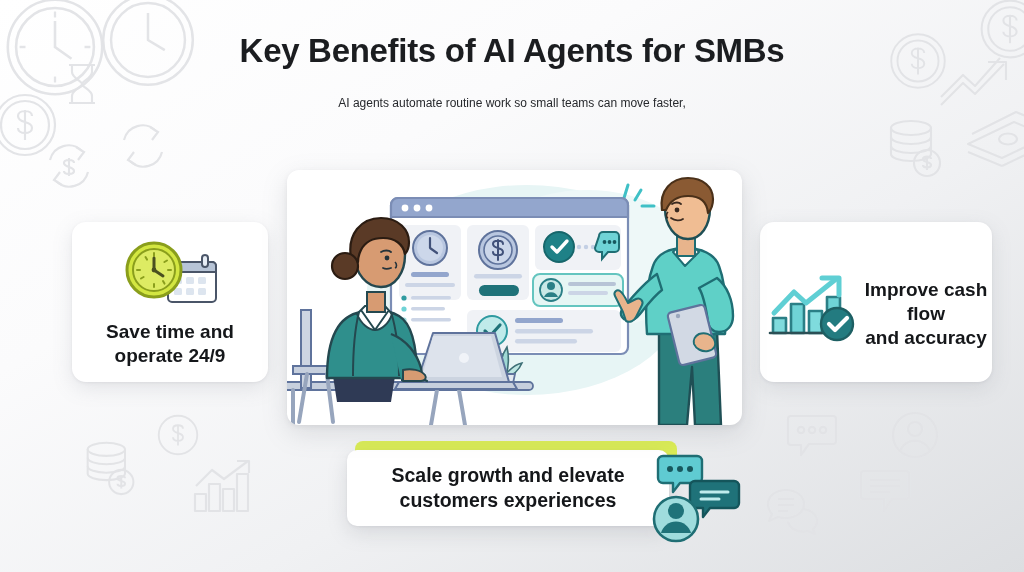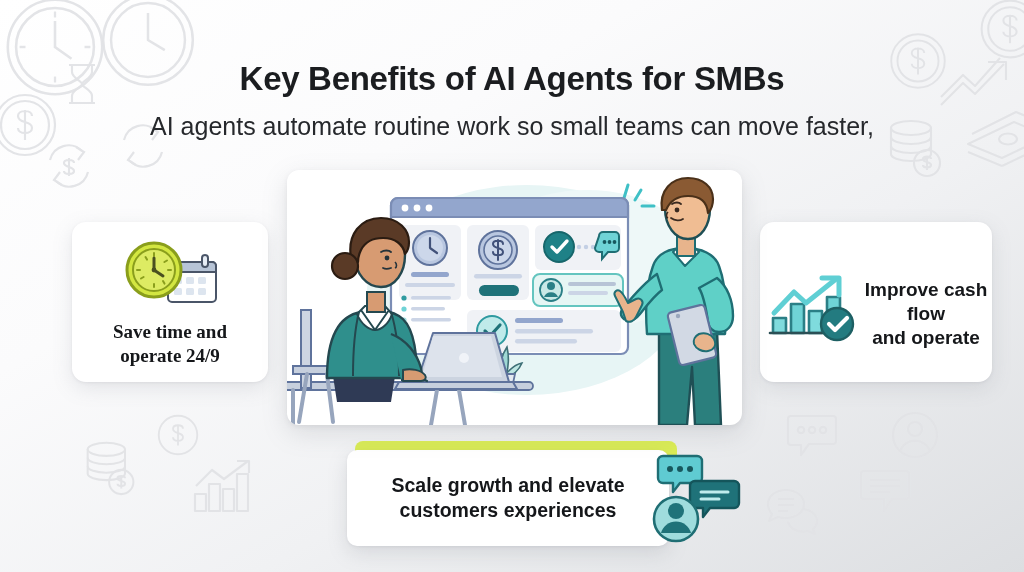--- a/index.html
+++ b/index.html
@@ -21,62 +21,62 @@
     color: #e2e3e6;
     opacity: .95;
     pointer-events: none;
   }
   .wm svg { display: block; }
 
   
   .header { position: absolute; left: 0; right: 0; top: 32px; text-align: center; z-index: 5; }
   .title {
     font-size: 33px; font-weight: bold; color: #1b1d20;
-    letter-spacing: -0.3px; line-height: 1.15; margin-top: 28px;
+    letter-spacing: -0.3px; line-height: 1.15;
   }
   .subtitle {
-    margin-top: 11px;
-    font-size: 25px; color: #26282c; line-height: 1.42;
+    margin-top: 25px;
+    font-size: 12px; color: #26282c; line-height: 1.42;
   }
 
   
   .card {
     position: absolute;
     background: #ffffff;
     border-radius: 14px;
     box-shadow: 0 6px 20px rgba(120,125,135,.17), 0 1px 3px rgba(120,125,135,.12);
     z-index: 6;
   }
   .card-text {
     text-align: center;
     font-weight: bold;
     color: #15171a;
     font-size: 19px;
     line-height: 1.28;
   }
 
   #card-left  { left: 72px;  top: 222px; width: 196px; height: 160px;
                 display: flex; flex-direction: column; align-items: center;
-                justify-content: flex-start; padding-top: 16px; font-family: Liberation Serif, serif; }
+                justify-content: flex-start; padding-top: 16px; }
   #card-right { left: 760px; top: 222px; width: 232px; height: 160px;
                 display: flex; flex-direction: row; align-items: center;
                 justify-content: flex-start; padding-top: 14px; }
 
   .card-icon { height: 74px; display: flex; align-items: center; justify-content: center; }
   #card-left .card-text  { margin-top: 8px; }
   #card-right .card-text { margin-top: 10px; }
 
   
   #card-bottom-wrap { position: absolute; left: 347px; top: 441px; width: 330px; height: 110px; z-index: 6; }
   .accent-bar {
     position: absolute; left: 8px; top: 0; width: 322px; height: 14px;
     background: #dcee55; border-radius: 8px 8px 0 0;
   }
   #card-bottom {
-    position: absolute; left: 0; top: 9px; width: 322px; height: 96px;
+    position: absolute; left: 0; top: 9px; width: 322px; height: 76px;
     background: #fff; border-radius: 10px;
     box-shadow: 0 7px 20px rgba(120,125,135,.20), 0 1px 3px rgba(120,125,135,.12);
     display: flex; align-items: center; justify-content: center;
   }
   #card-bottom .card-text { font-size: 19.5px; padding: 0 16px; }
   .bottom-icons { position: absolute; left: 305px; top: 10px; width: 90px; height: 95px; }
   .bottom-icons > * { position: absolute; }
 
   
   #illustration {
@@ -282,21 +282,21 @@
         </g>
         <path d="M10 60h78" stroke="#2b4f55" stroke-width="2.6" stroke-linecap="round"></path>
         <path d="M14 40L34 19l12 11L76 6" stroke="#5fcfd4" stroke-width="5" stroke-linecap="round" stroke-linejoin="round" fill="none"></path>
         <path d="M62 5h17v17" stroke="#5fcfd4" stroke-width="5" stroke-linecap="round" stroke-linejoin="round" fill="none"></path>
         <circle cx="77" cy="51" r="16" fill="#237b80" stroke="#1d5f63" stroke-width="2.4"></circle>
         <path d="M69 51l6 6 12-12" stroke="#ffffff" stroke-width="4.2" stroke-linecap="round" stroke-linejoin="round" fill="none"></path>
       </svg>
     </div>
     <div class="card-text">
       <div>Improve cash flow</div>
-      <div>and operate</div>
+      <div>and accuracy</div>
     </div>
   </div>
 
   <div id="card-bottom-wrap">
     <div class="accent-bar"></div>
     <div id="card-bottom">
       <div class="card-text">
         <div>Scale growth and elevate</div>
         <div>customers experiences</div>
       </div>

